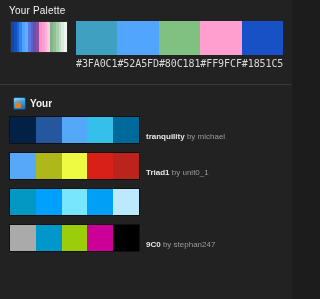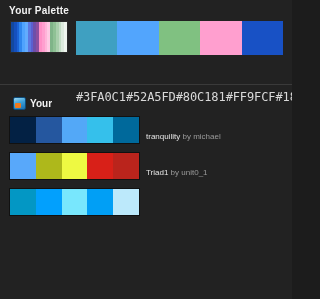--- a/index.html
+++ b/index.html
@@ -17,21 +17,21 @@
   #app {
     position: relative;
     width: 292px;
     height: 299px;
     background: #222222;
     box-sizing: border-box;
   }
   
   .section-title {
     font-size: 10px;
-    font-weight: bold;
+    font-weight: normal;
     color: #f2f2f2;
     letter-spacing: 0.2px;
   }
   #palette-title {
     position: absolute;
     left: 9px;
     top: 5px;
   }
   #mini-strip {
     position: absolute;
@@ -60,25 +60,24 @@
   #hex-row {
     position: absolute;
     left: 76px;
     top: 58px;
     width: 207px;
     display: flex;
   }
   #hex-row .hex {
     flex: 1 1 0;
     text-align: left;
-    font-size: 12px;
+    font-size: 10px;
     color: #d9d9d9;
     font-family: "DejaVu Sans Mono", monospace;
     letter-spacing: -0.1px;
-    margin-top: 32px;
   }
 
   .divider {
     position: absolute;
     left: 0;
     width: 292px;
     height: 1px;
     background: #3a3a3a;
   }
   #divider-top { top: 84px; }
@@ -139,21 +138,21 @@
   }
   .theme-swatches .sw { flex: 1 1 0; height: 100%; }
   .theme-label {
     position: absolute;
     left: 146px;
     top: 19px;
     font-size: 8px;
     white-space: nowrap;
     color: #9a9a9a;
   }
-  .theme-label .name { color: #e6e6e6; font-weight: normal; }
+  .theme-label .name { color: #e6e6e6; font-weight: bold; }
   .theme-label .by { color: #9a9a9a; font-weight: normal; }
 </style>
 </head>
 <body>
 
 <div id="app">
 
   <div id="palette-title" class="section-title">Your Palette</div>
 
   <div id="mini-strip">
@@ -225,15 +224,25 @@
       </div>
       <div class="theme-row">
         <div class="theme-swatches">
           <div class="sw" style="background: rgb(3, 151, 196);"></div>
           <div class="sw" style="background: rgb(2, 160, 253);"></div>
           <div class="sw" style="background: rgb(120, 231, 253);"></div>
           <div class="sw" style="background: rgb(1, 159, 245);"></div>
           <div class="sw" style="background: rgb(188, 233, 251);"></div>
         </div>
       </div>
+      <div class="theme-row">
+        <div class="theme-swatches">
+          <div class="sw" style="background: rgb(170, 170, 170);"></div>
+          <div class="sw" style="background: rgb(0, 151, 202);"></div>
+          <div class="sw" style="background: rgb(155, 205, 11);"></div>
+          <div class="sw" style="background: rgb(204, 0, 153);"></div>
+          <div class="sw" style="background: rgb(0, 0, 0);"></div>
+        </div>
+        <div class="theme-label"><span class="name">9C0</span><span class="by"> by stephan247</span></div>
+      </div>
     </div>
 
 </div>
 
 </body></html>

